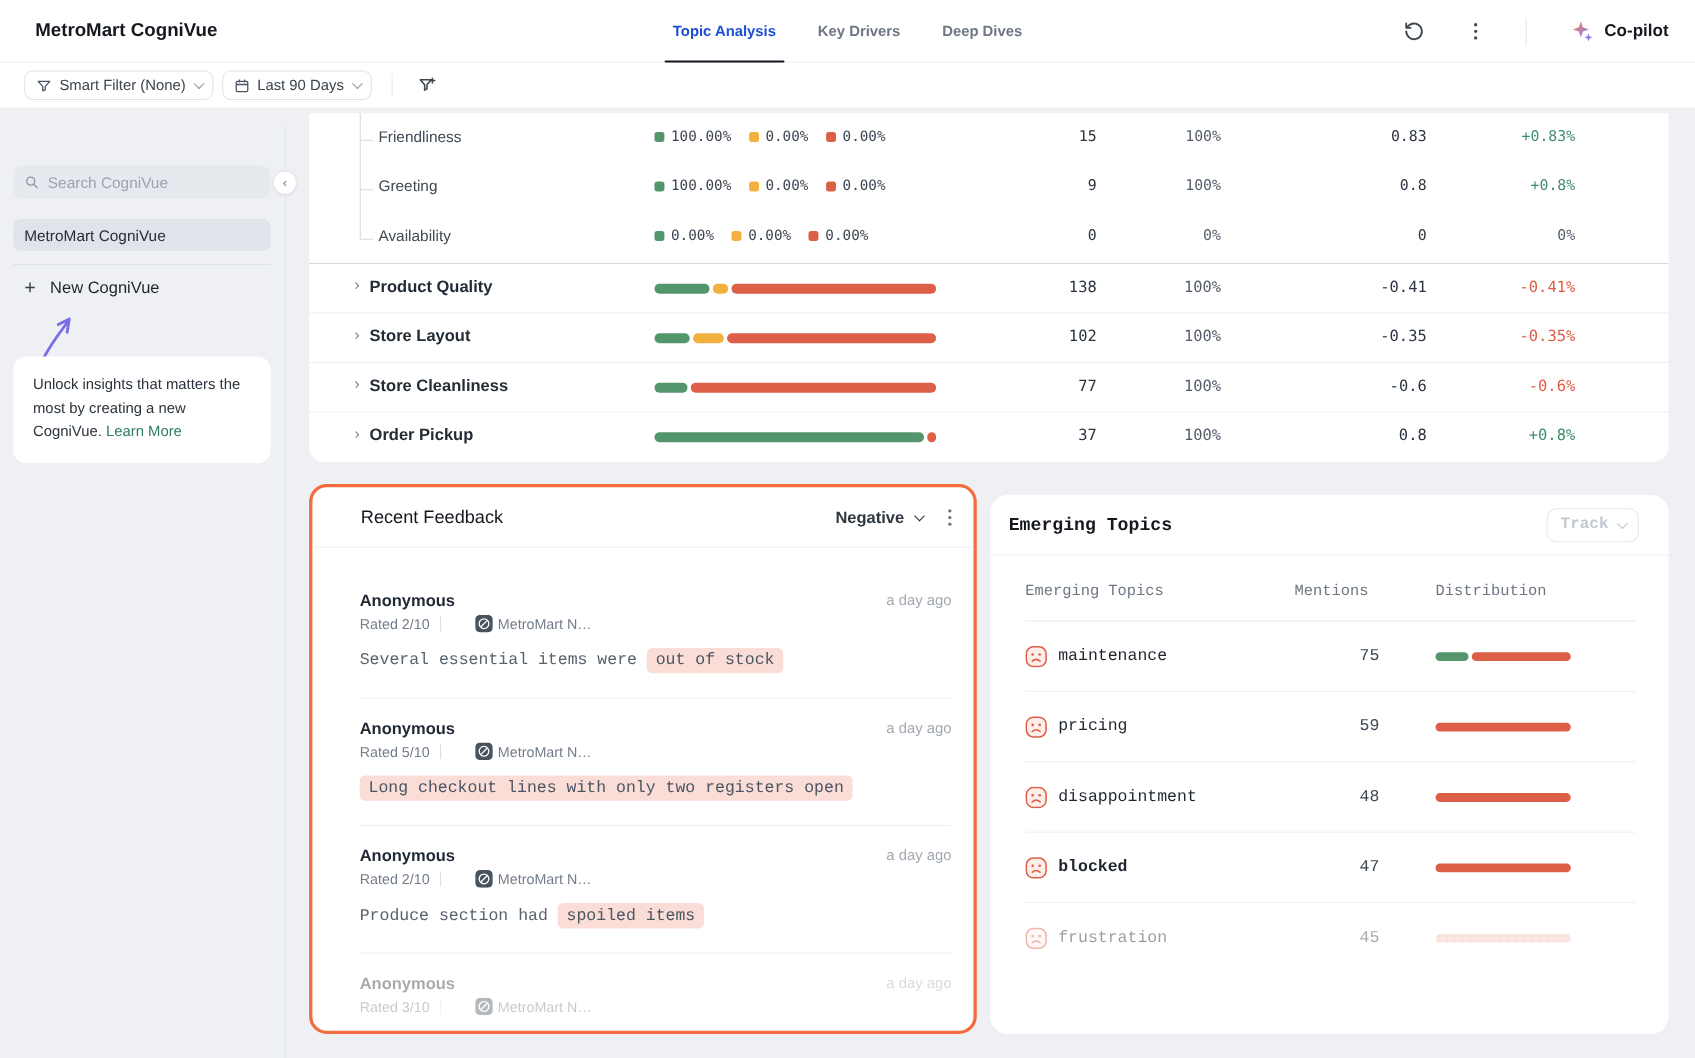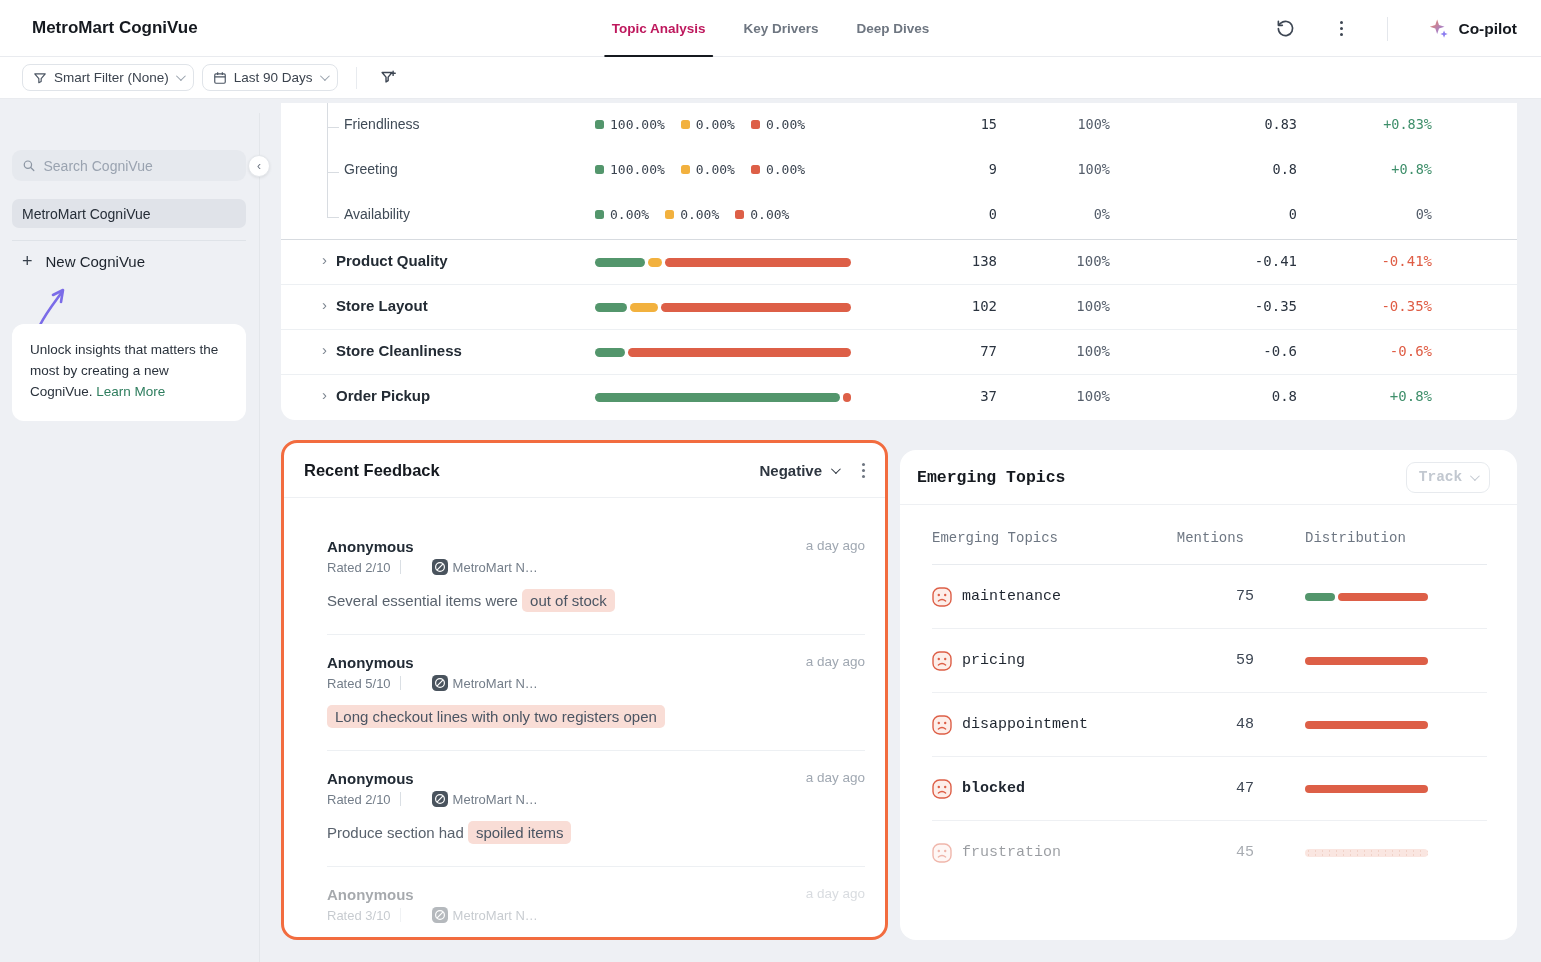--- a/index.html
+++ b/index.html
@@ -7,21 +7,21 @@
   #app { position:relative; width:1541px; height:962px; overflow:hidden;
          background:#eef0f4; font-family:"Liberation Sans",sans-serif; color:#1f2630; }
   .mono { font-family:"DejaVu Sans Mono",monospace; }
 
   
   .header { position:absolute; left:0; top:0; width:1541px; height:57px; background:#fff;
             border-bottom:1px solid #e9ebef; }
   .brand { position:absolute; left:32px; top:18px; font-size:17px; font-weight:700; color:#15191f; }
   .tabs { position:absolute; left:50%; transform:translateX(-50%); top:0; height:57px; display:flex; gap:38px; }
   .tab { position:relative; display:flex; align-items:center; font-size:13.5px; font-weight:700; color:#6e7681; cursor:pointer; }
-  .tab.active { color:#be185d; }
+  .tab.active { color:#1d4ed8; }
   .tab.active::after { content:""; position:absolute; left:-8px; right:-8px; bottom:0; height:2.5px; background:#15191f; border-radius:2px; }
   .hactions { position:absolute; right:14px; top:0; height:57px; display:flex; align-items:center; gap:24px; }
   .iconbtn { width:32px; height:32px; display:flex; align-items:center; justify-content:center; color:#3d4653; border-radius:8px; cursor:pointer; }
   .vdiv { width:1px; height:24px; background:#e4e7ec; margin:0 6px; }
   .copilot { display:flex; align-items:center; gap:8px; font-size:15.5px; font-weight:700; color:#15191f; padding:0 10px; cursor:pointer; }
   .kebab { display:flex; flex-direction:column; gap:3px; }
   .kebab i { width:3px; height:3px; border-radius:50%; background:#3d4653; }
 
   
   .filterbar { position:absolute; left:0; top:57px; width:1541px; height:42px; background:#fff;
@@ -82,37 +82,37 @@
   .bar.small { height:8px; }
   .seg { border-radius:10px; height:100%; }
   .seg-green { background:#53966C; } .seg-amber { background:#F2B13E; } .seg-red { background:#DD5F47; }
   .seg-red-faded { background:#F6C9BD;
       background-image:radial-gradient(#e29c86 1px, transparent 1.3px); background-size:7px 4px; }
 
   
   .fb-card { position:absolute; left:281px; top:440px; width:607px; height:500px; background:#fff;
              border:3px solid #F26C3F; border-radius:16px; overflow:hidden; }
   .fb-header { height:55px; border-bottom:1px solid #eef0f3; display:flex; align-items:center; padding:0 20px; }
-  .fb-title { font-size:16.5px; font-weight:700; color:#15191f; }
+  .fb-title { font-size:16.5px; font-weight:400; color:#15191f;margin-left:24px; }
   .fb-hspacer { flex:1; }
   .fb-filter { display:flex; align-items:center; gap:9px; font-size:15px; font-weight:600; color:#2e3640; cursor:pointer; }
   .fb-filter .chev { border-color:#2e3640; }
   .fb-kebab { margin-left:24px; cursor:pointer; }
   .fb-kebab i { background:#6e7681; }
   .fb-items { padding:40px 20px 0 43px; }
   .fb-item { padding-bottom:22px; margin-bottom:19px; border-bottom:1px solid #edf0f3; }
   .fb-item:last-child { border-bottom:none; }
   .fb-item.faded { opacity:.4; }
   .fb-head { display:flex; justify-content:space-between; align-items:flex-start; }
   .fb-author { font-size:15px; font-weight:600; color:#222b35; }
   .fb-meta { margin-top:4px; display:flex; align-items:center; gap:9px; font-size:13px; color:#737d89; }
   .fb-meta .sep { width:1px; height:14px; background:#dadfe4; }
   .srcwrap { display:flex; align-items:center; gap:5px;margin-left:22px; }
   .fb-time { font-size:13.5px; color:#a0a8b2; }
-  .fb-text { margin-top:14px; font-size:15px; color:#59626d; line-height:23px; }
+  .fb-text { margin-top:14px; font-size:15px; color:#59626d; line-height:23px;font-family:Liberation Mono, monospace; }
   mark { background:#F9DDD6; color:#4b5563; padding:3px 8px; border-radius:5px; }
   mark:empty { display:none; }
 
   
   .et-card { position:absolute; left:900px; top:450px; width:617px; height:490px; background:#fff;
              border-radius:16px; overflow:hidden;font-family:Liberation Mono, monospace; }
   .et-header { height:55px; border-bottom:1px solid #eef0f3; display:flex; align-items:center;
                justify-content:space-between; padding:0 27px 0 17px; }
   .et-title { font-size:16.5px; font-weight:700; color:#15191f; }
   .track-btn { width:84px; height:31px; border:1px solid #e7eaee; border-radius:9px; display:flex;

